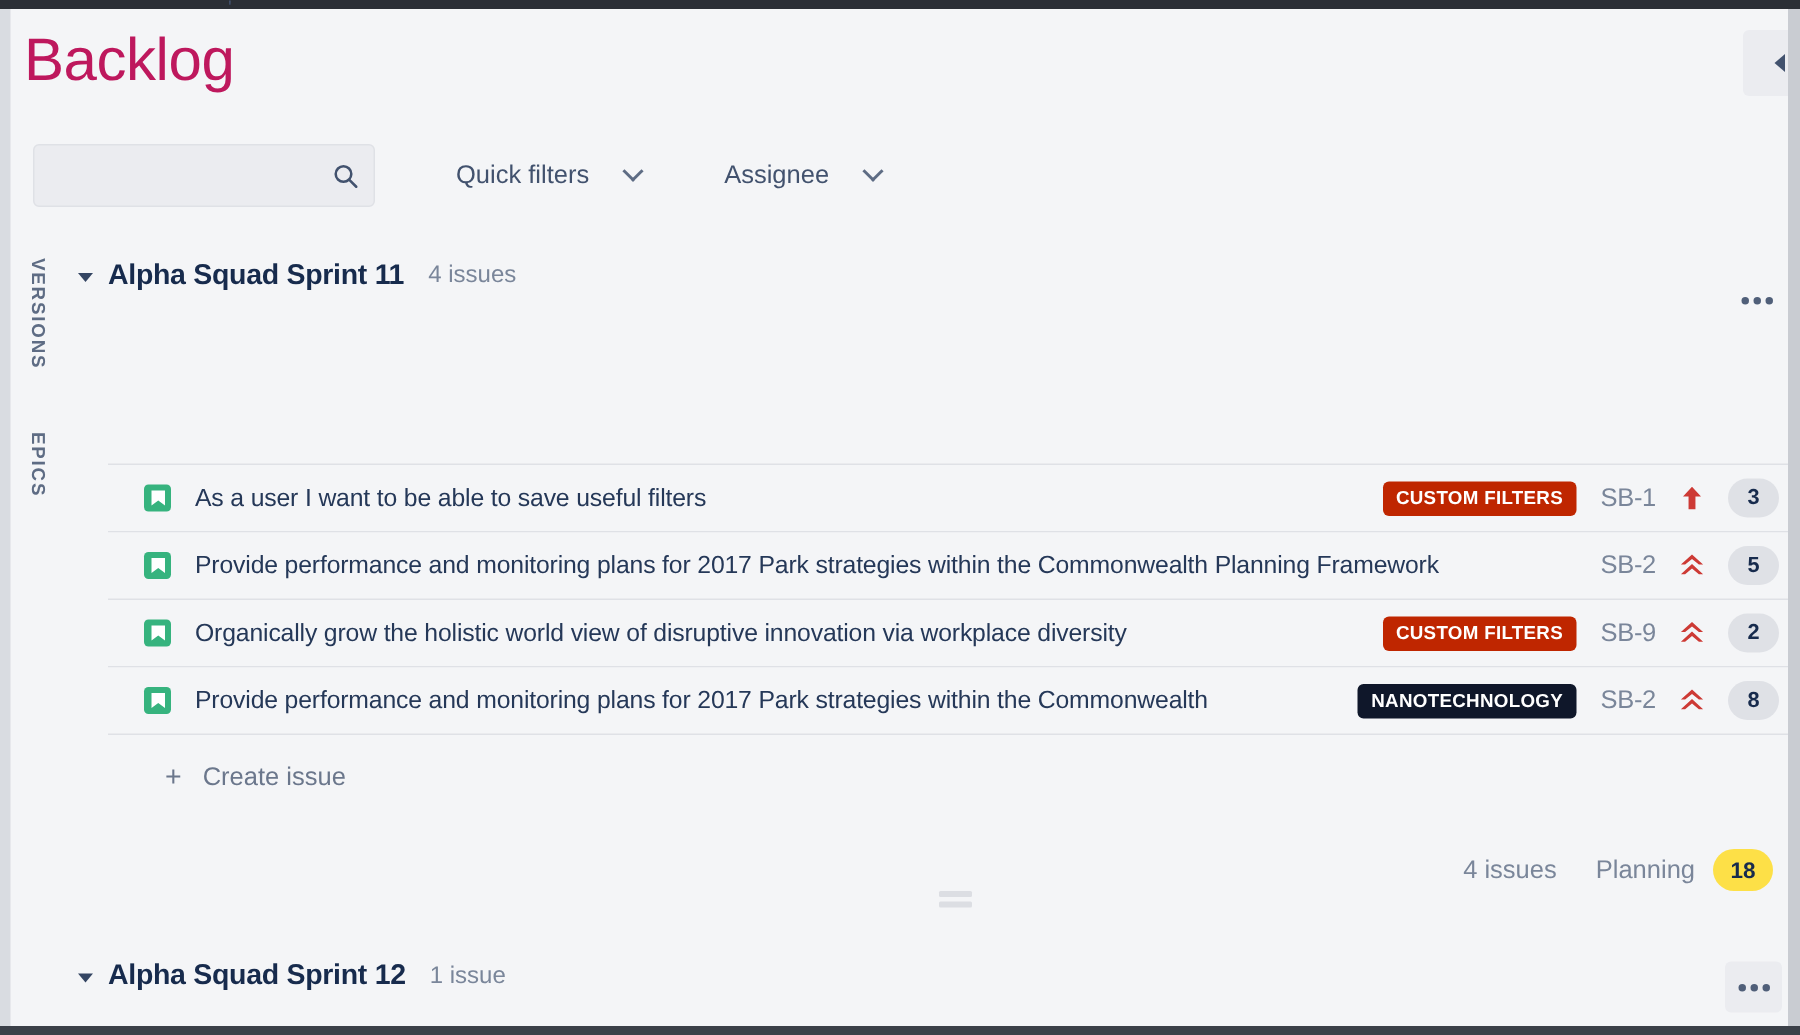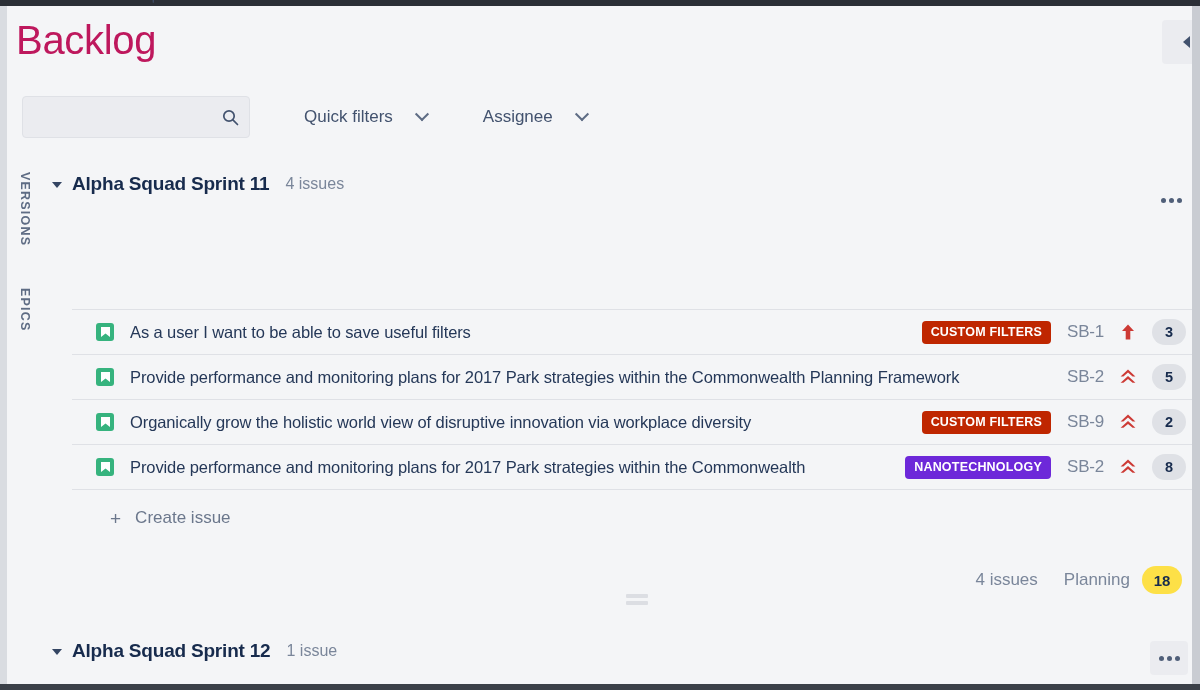--- a/index.html
+++ b/index.html
@@ -471,21 +471,21 @@
     </div>
 
     <div class="issue-row">
       <span class="story-icon">
         <svg width="11" height="12" viewBox="0 0 11 12">
             <path d="M1 1h9v10l-4.5-3.4L1 11z" fill="#ffffff"></path>
           </svg>
       </span>
       <span class="issue-summary">Provide performance and monitoring plans for 2017 Park strategies within the Commonwealth</span>
       <span class="issue-right">
-        <span class="label-chip" style="background:#6d28d9">NANOTECHNOLOGY</span>
+        <span class="label-chip" style="background:#0f172a">NANOTECHNOLOGY</span>
         <span class="issue-key">SB-2</span>
         <span class="prio">
           <svg width="18" height="18" viewBox="0 0 18 18">
             <path d="M9 1.6 L16.4 8.4 L13.6 8.4 L9 4.6 L4.4 8.4 L1.6 8.4 Z" fill="#CD3A35"></path>
             <path d="M9 8.0 L16.4 14.8 L13.6 14.8 L9 11.0 L4.4 14.8 L1.6 14.8 Z" fill="#CD3A35"></path>
           </svg>
         </span>
         <span class="estimate">8</span>
       </span>
     </div>

